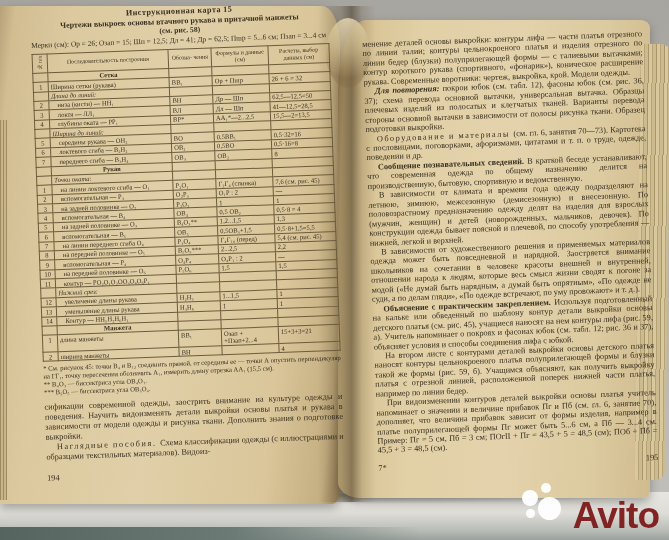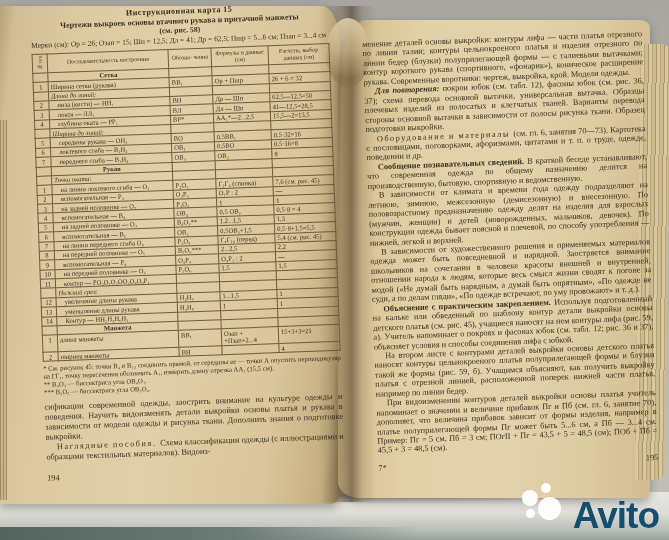--- a/index.html
+++ b/index.html
@@ -62,21 +62,21 @@
   .left-page-number{font-size:8.4px;margin-top:12px;}
   .right-paras .para{font-size:8.3px;line-height:1.14;}
   .right-footer{display:flex;justify-content:space-between;margin-top:8px;font-size:8.2px;}
   .watermark{position:absolute;right:10px;bottom:6px;display:flex;align-items:center;gap:7px;opacity:.96;}
   .avito-logo{position:relative;width:44px;height:42px;}
   .avito-logo i{position:absolute;border-radius:50%;background:#ffffff;display:block;}
   .avito-logo .d1{width:16px;height:16px;left:0;top:8px;}
   .avito-logo .d2{width:10px;height:10px;left:19px;top:1px;}
   .avito-logo .d3{width:9px;height:9px;left:4px;top:27px;}
   .avito-logo .d4{width:23px;height:23px;left:16px;top:15px;}
-  .avito-text{color:#0c4a6e;font-family:"Liberation Sans","DejaVu Sans",sans-serif;
+  .avito-text{color:#7f1d1d;font-family:"Liberation Sans","DejaVu Sans",sans-serif;
     font-weight:bold;font-size:37px;letter-spacing:-1px;line-height:1;margin-top:25px;}
 </style>
 </head>
 <body>
 
 <div class="photo-bg"></div>
 <div class="table-surface"></div>
 <div class="bottom-dark-band"></div>
 <div class="book-shadow"></div>
 

